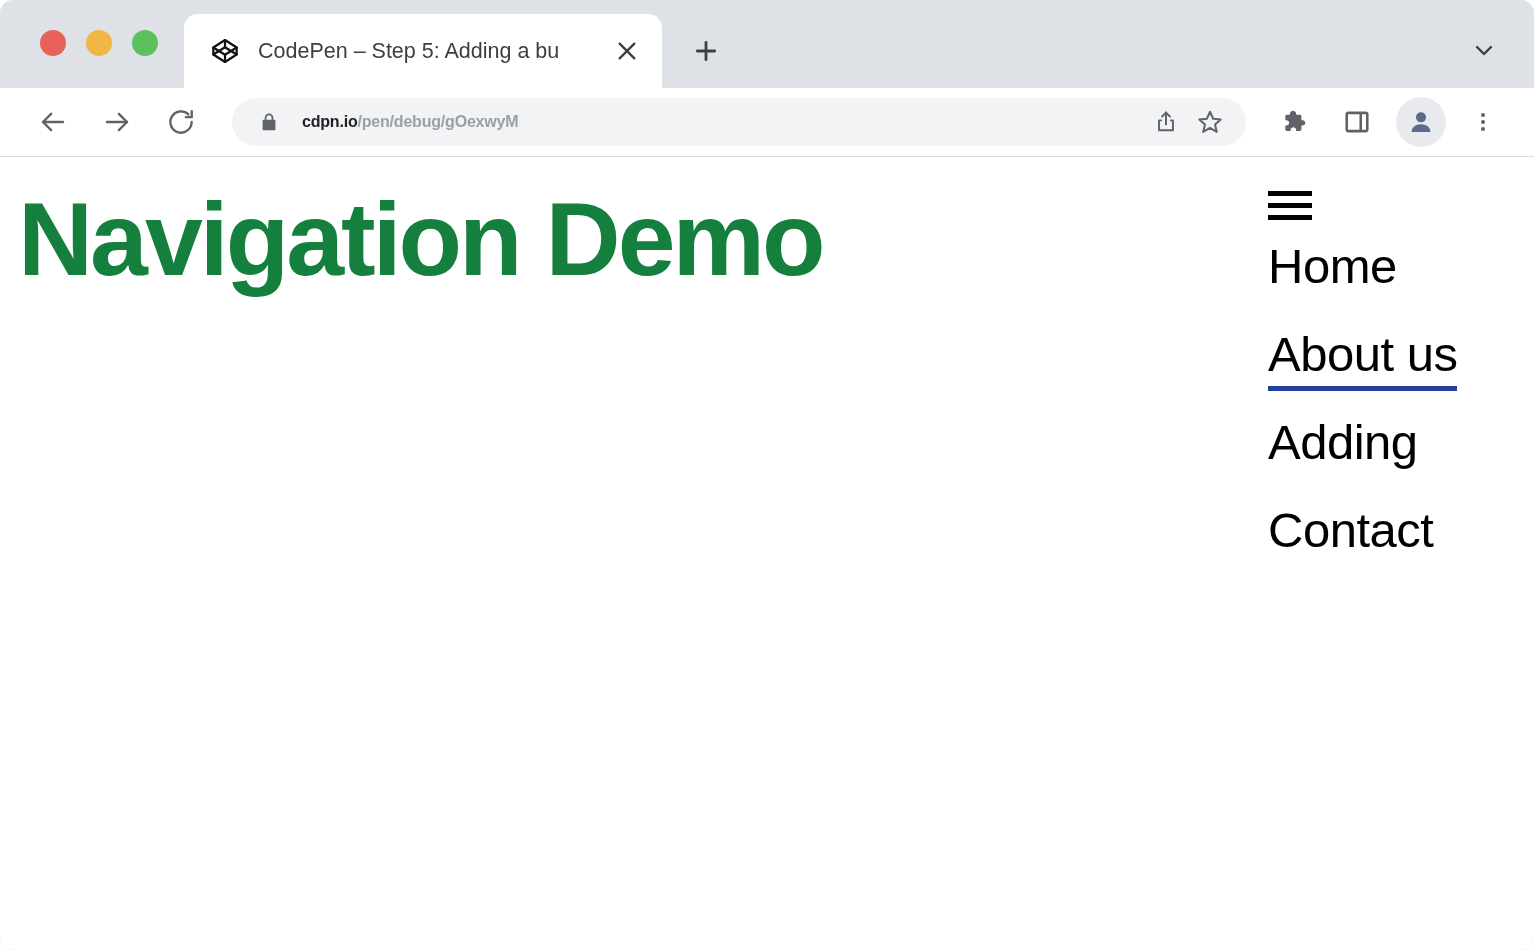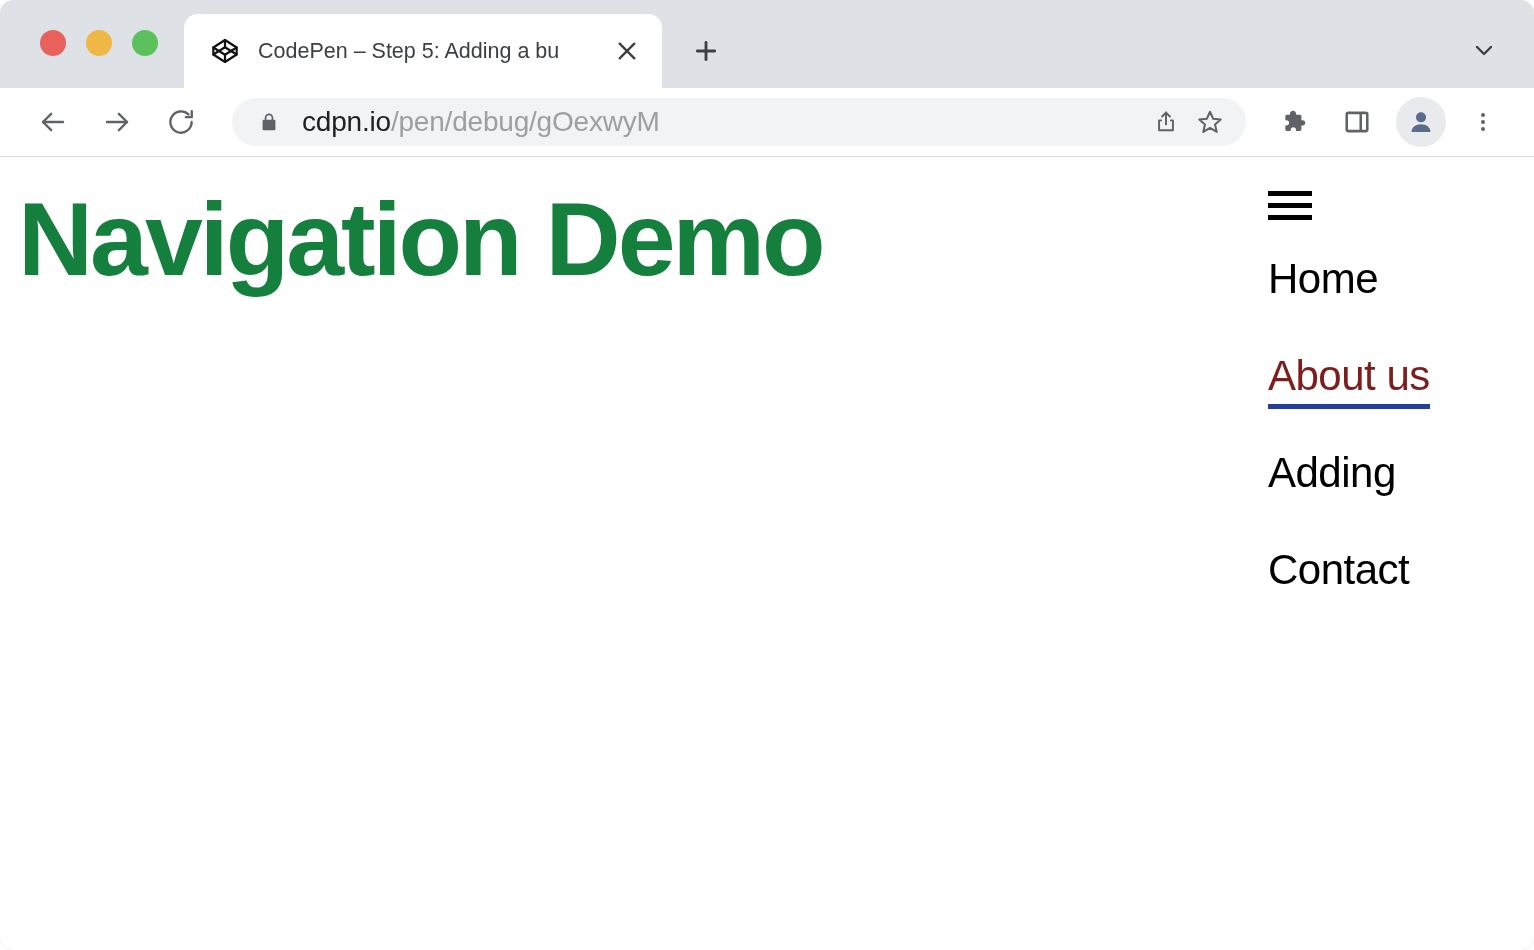--- a/index.html
+++ b/index.html
@@ -144,27 +144,28 @@
     align-items: center;
     padding: 0 14px 0 26px;
     cursor: text;
     min-width: 0;
   }
 
   .lock-icon { flex: 0 0 22px; display: flex; align-items: center; }
 
   .omnibox-url {
     margin-left: 22px;
-    font-size: 28px;
+    font-size: 16px;
     color: #9aa0a6;
     white-space: nowrap;
     overflow: hidden;
     letter-spacing: -0.2px;
     flex: 1 1 auto;
     min-width: 0;
+    font-weight: bold;
   }
   .omnibox-url .host { color: #202124; }
 
   .omnibox-action {
     width: 44px; height: 44px;
     display: flex; align-items: center; justify-content: center;
     border-radius: 50%;
     cursor: pointer;
     flex: 0 0 auto;
   }
@@ -227,34 +228,33 @@
     cursor: pointer;
   }
   .hamburger span {
     display: block;
     height: 5px;
     width: 44px;
     background: #000000;
   }
 
   .nav-link {
-    font-size: 42px;
+    font-size: 49px;
     line-height: 1.0;
     color: #000000;
     text-decoration: none;
     margin-bottom: 39px;
     white-space: nowrap;
     cursor: pointer;
     display: inline-block;
     letter-spacing: -0.5px;
-    margin-top: 16px;
   }
   .nav-link:last-child { margin-bottom: 0; }
   .nav-link.is-active {
-    color: #7f1d1d;
+    color: #000000;
     border-bottom: 5px solid #23409e;
     padding-bottom: 7px;
     margin-bottom: 27px;
   }
 </style>
 </head>
 <body>
 
 <div class="browser-window">
 

